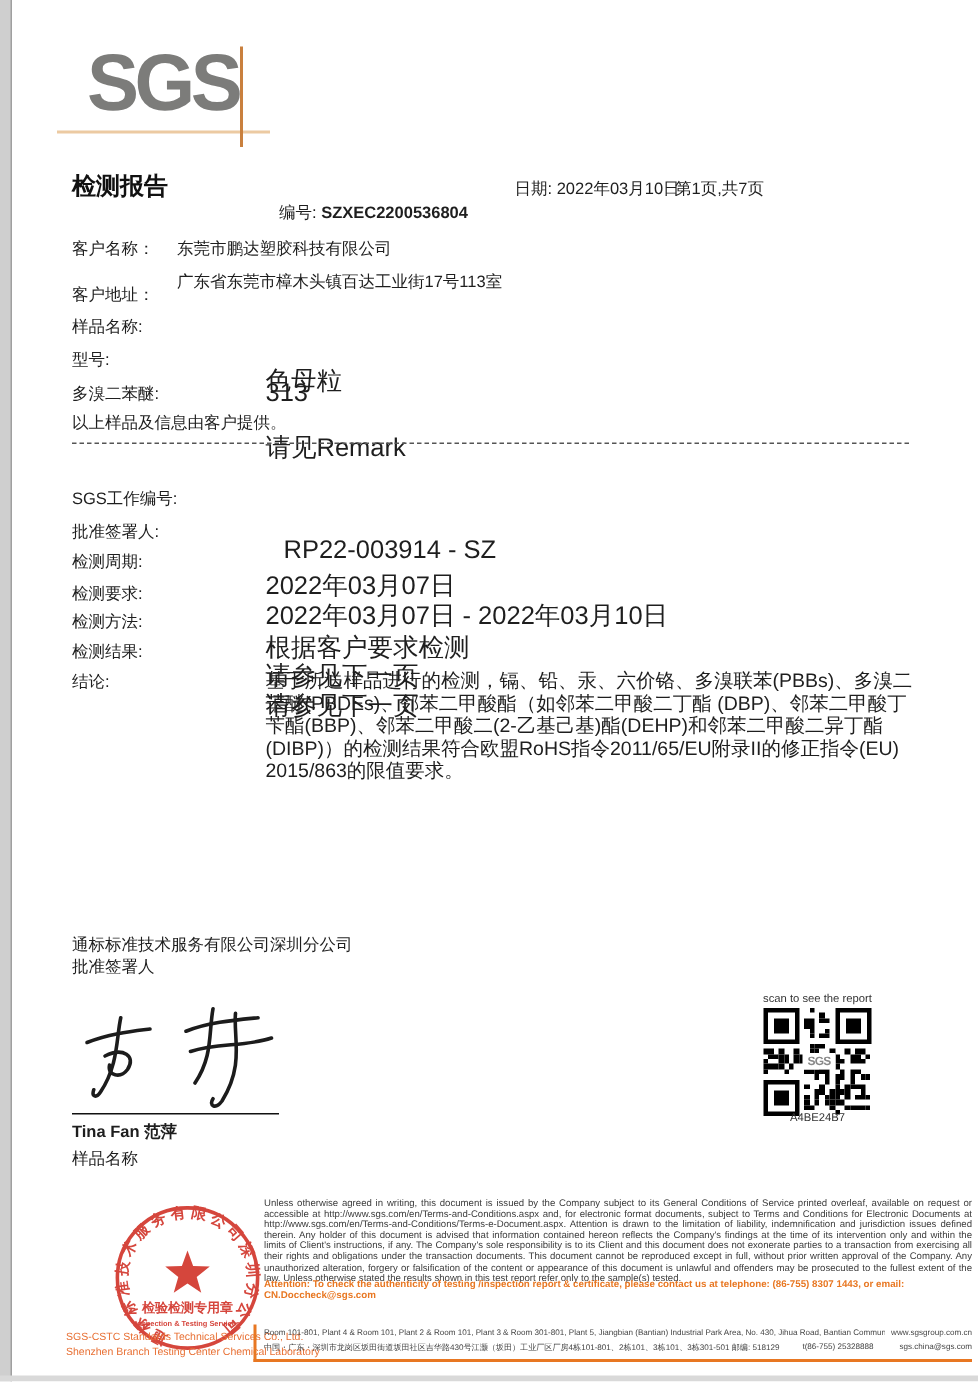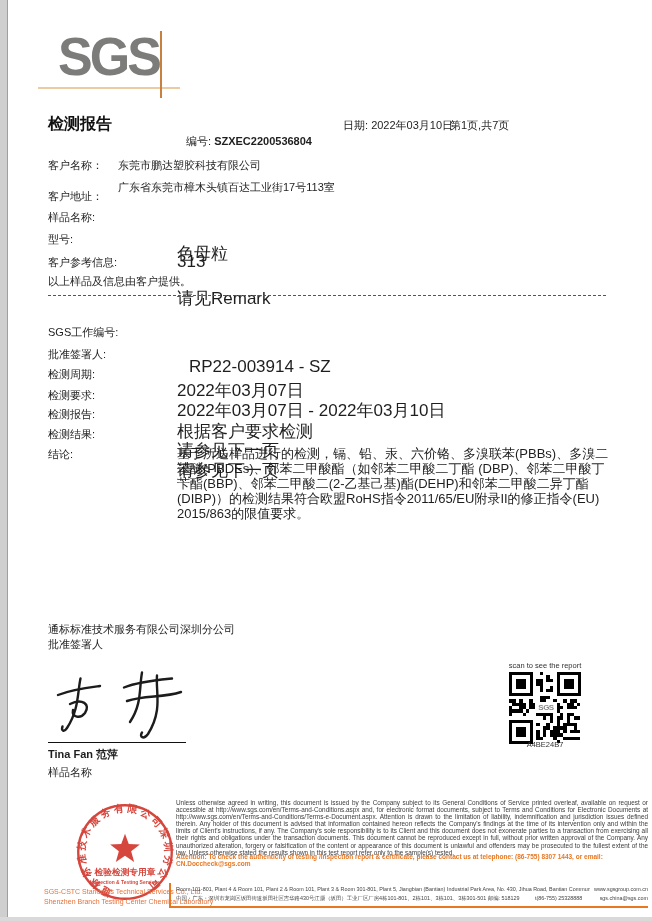--- a/index.html
+++ b/index.html
@@ -94,21 +94,21 @@
 
   <div>
     <span class="lbl" style="top:210px;">样品名称:</span>
     <span class="v2" style="top:210px;">色母粒</span>
   </div>
   <div>
     <span class="lbl" style="top:232px;">型号:</span>
     <span class="v2" style="top:220px;">313</span>
   </div>
   <div>
-    <span class="lbl" style="top:255px;">客户参考信息:</span>
+    <span class="lbl" style="top:255px;">多溴二苯醚:</span>
     <span class="v2" style="top:255px;">请见Remark</span>
   </div>
   <div class="lbl" style="top:274px;">以上样品及信息由客户提供。</div>
 
   <div class="dashed-sep"></div>
 
   <div>
     <span class="lbl" style="top:325px;">SGS工作编号:</span>
     <span class="v2" style="top:325px;padding-left:12px;">RP22-003914 - SZ</span>
   </div>
@@ -118,21 +118,21 @@
   </div>
   <div>
     <span class="lbl" style="top:367px;">检测周期:</span>
     <span class="v2" style="top:367px;">2022年03月07日 - 2022年03月10日</span>
   </div>
   <div>
     <span class="lbl" style="top:388px;">检测要求:</span>
     <span class="v2" style="top:388px;">根据客户要求检测</span>
   </div>
   <div>
-    <span class="lbl" style="top:407px;">检测报告:</span>
+    <span class="lbl" style="top:407px;">检测方法:</span>
     <span class="v2" style="top:407px;">请参见下一页</span>
   </div>
   <div>
     <span class="lbl" style="top:427px;">检测结果:</span>
     <span class="v2" style="top:427px;">请参见下一页</span>
   </div>
   <div>
     <span class="lbl" style="top:447px;">结论:</span>
     <span class="conclusion-val">基于所送样品进行的检测，镉、铅、汞、六价铬、多溴联苯(PBBs)、多溴二苯醚(PBDEs)、邻苯二甲酸酯（如邻苯二甲酸二丁酯 (DBP)、邻苯二甲酸丁苄酯(BBP)、邻苯二甲酸二(2-乙基己基)酯(DEHP)和邻苯二甲酸二异丁酯(DIBP)）的检测结果符合欧盟RoHS指令2011/65/EU附录II的修正指令(EU) 2015/863的限值要求。</span>
   </div>

